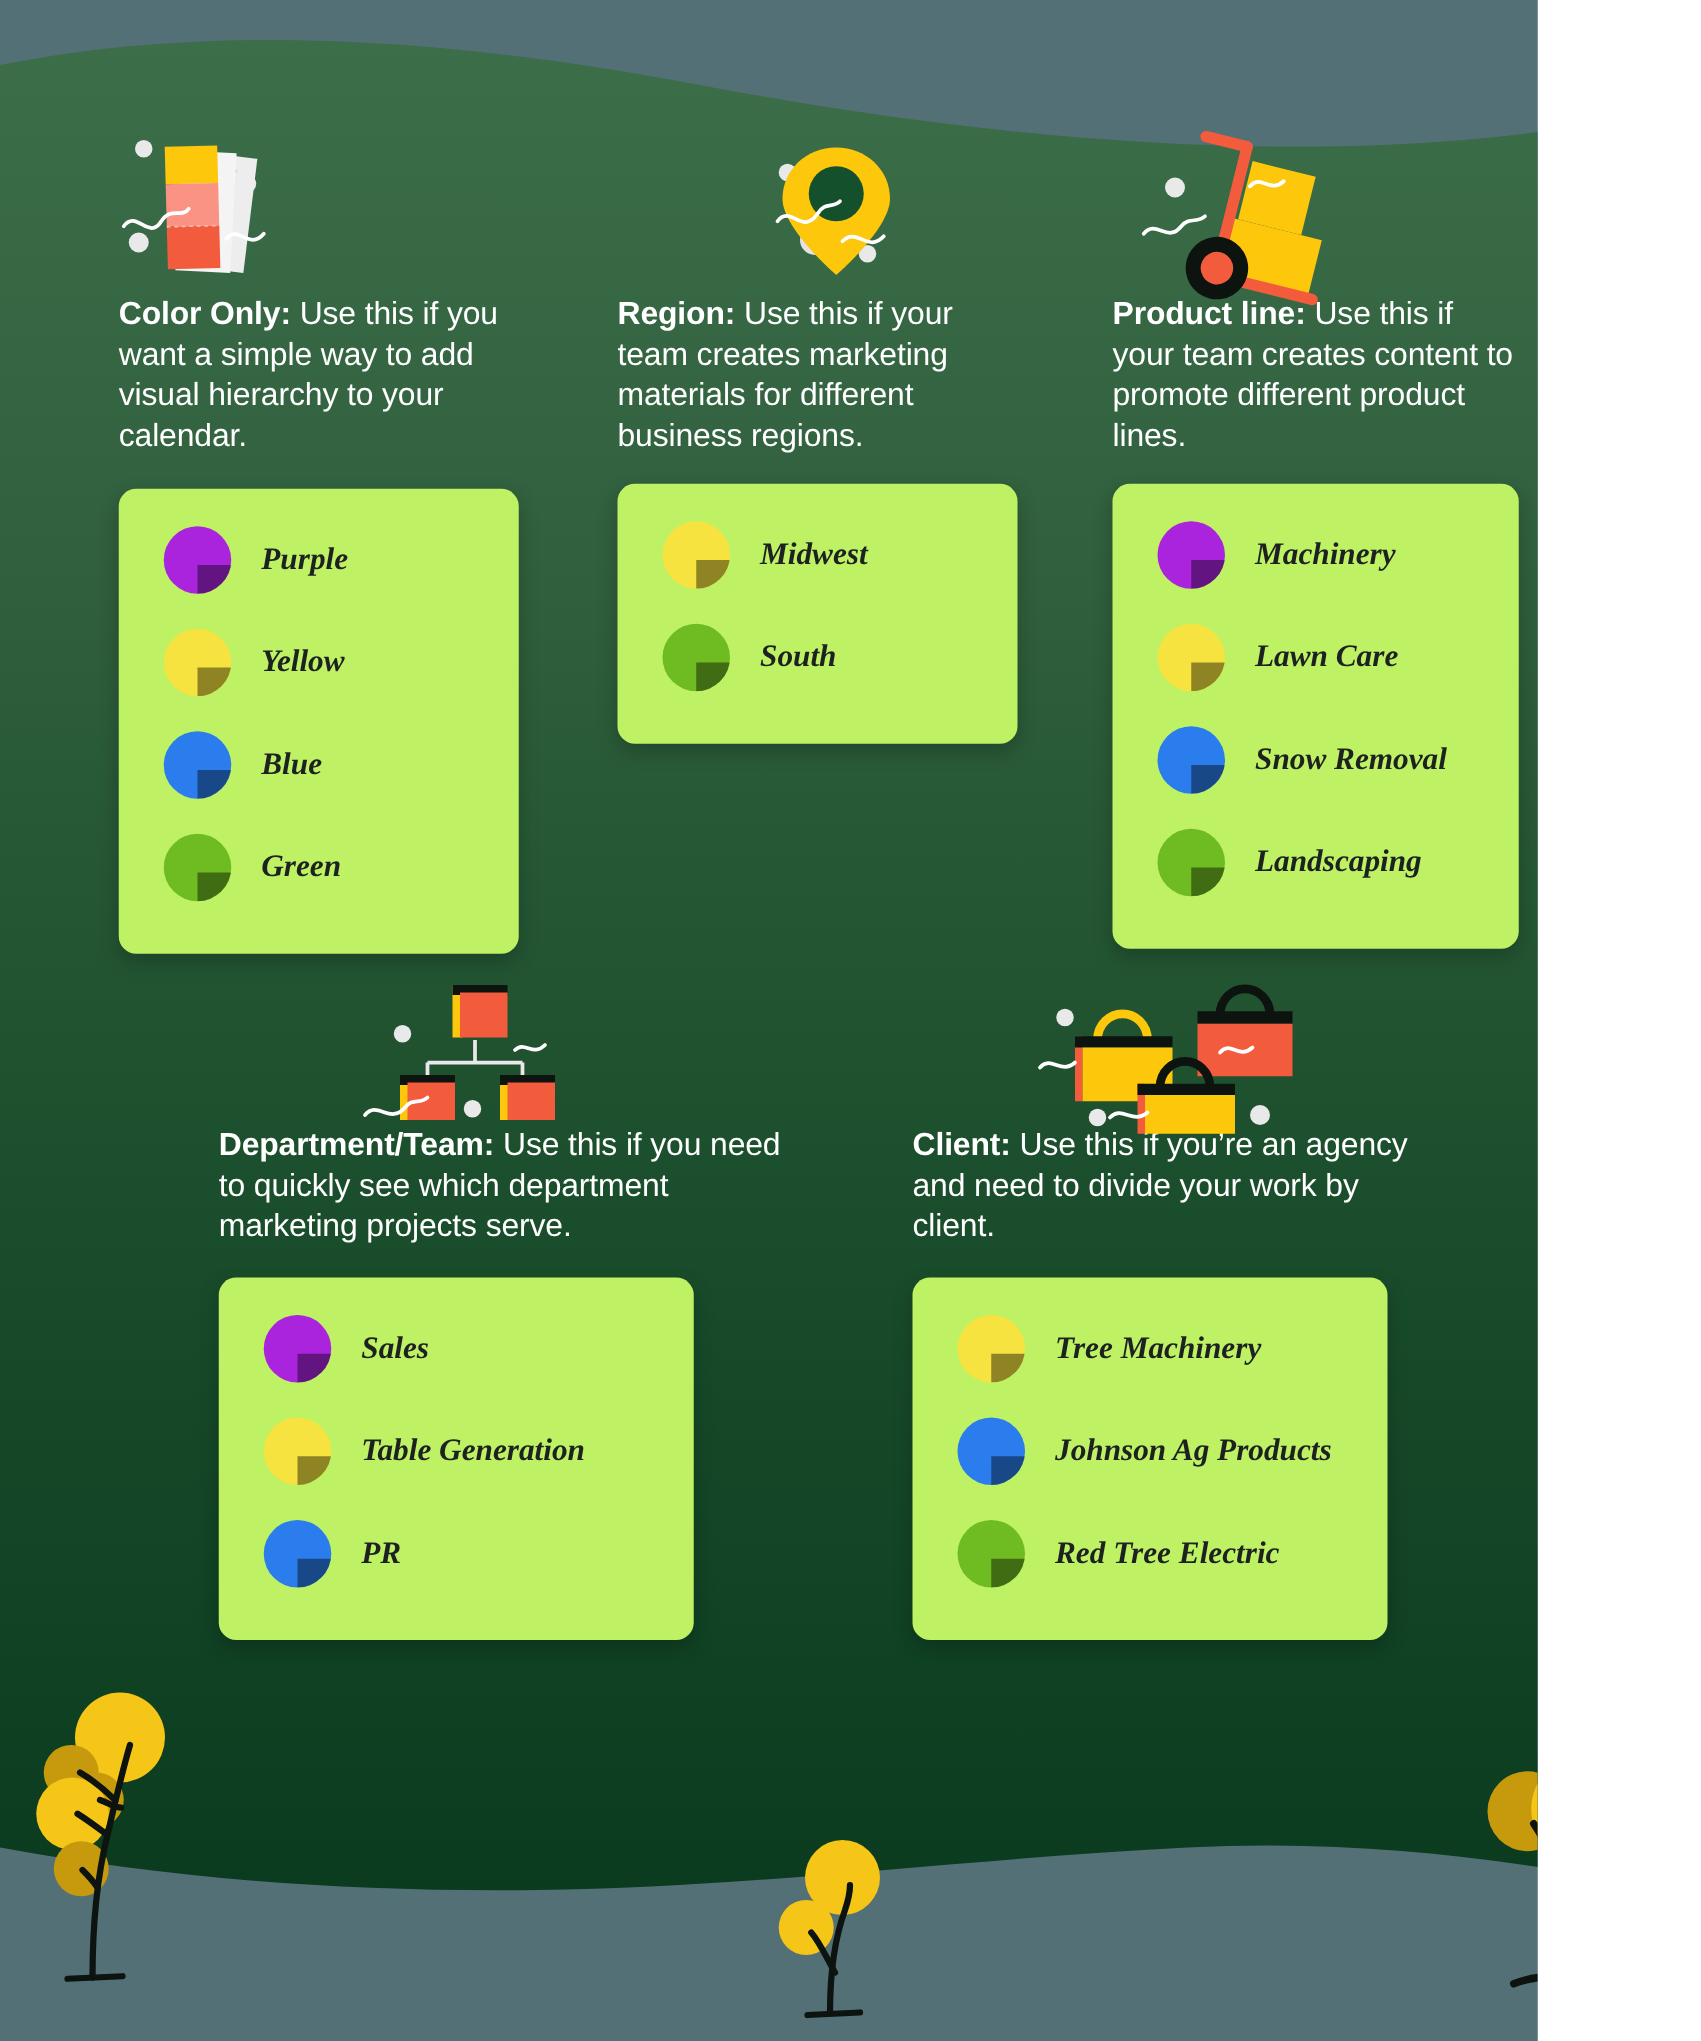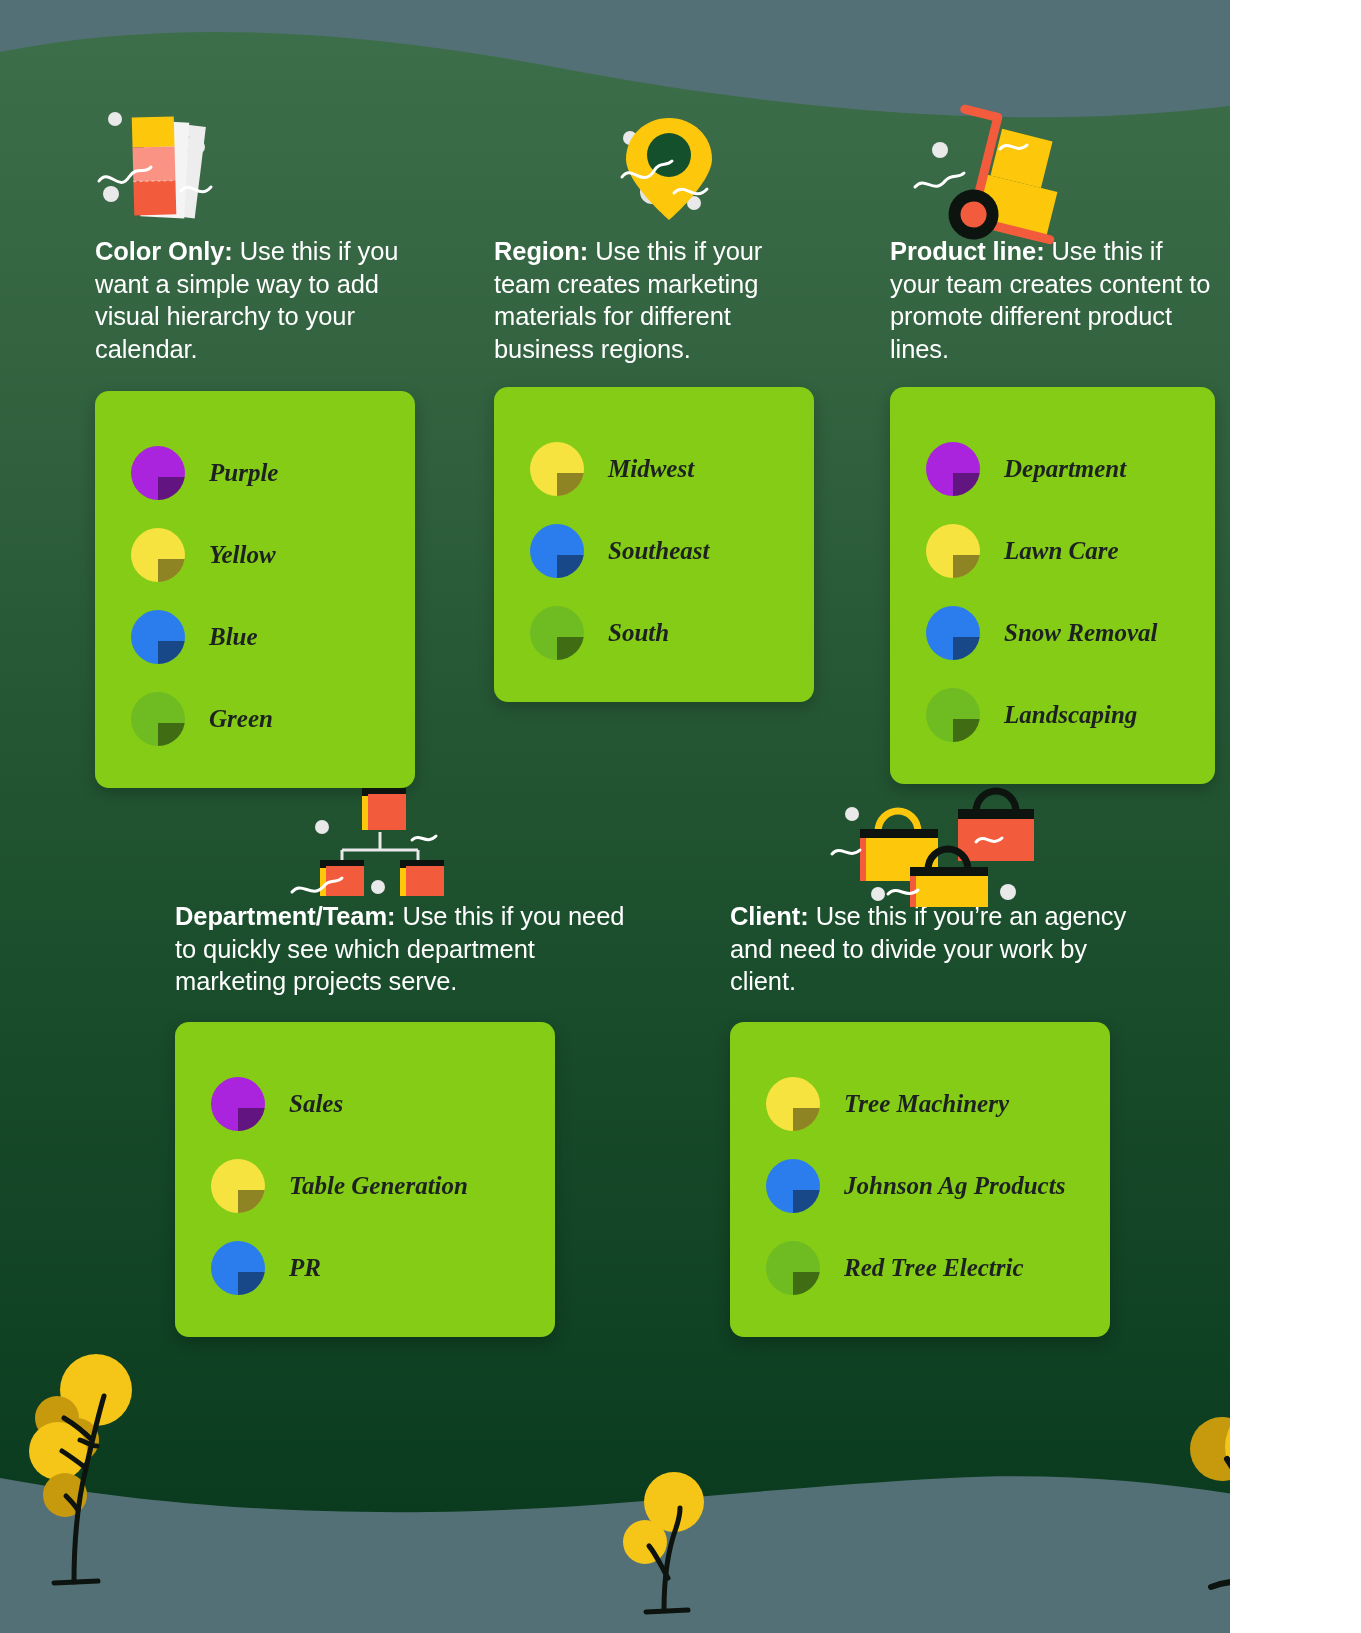--- a/index.html
+++ b/index.html
@@ -35,24 +35,24 @@
     color: #ffffff;
     font-size: 25.5px;
     line-height: 32.5px;
     letter-spacing: -0.1px;
     font-weight: 400;
   }
   .blurb b { font-weight: 700; }
 
   
   .card {
-    background: #84cc16;
+    background: #bef264;
     border-radius: 14px;
     box-shadow: 0 6px 16px rgba(0,0,0,0.22);
-    padding: 41px 26px 28px 36px;
+    padding: 16px 26px 28px 36px;
   }
   .legend-row {
     display: flex;
     align-items: center;
     height: 82px;
   }
   .swatch {
     position: relative;
     width: 54px; height: 54px;
     border-radius: 50%;
@@ -185,26 +185,20 @@
         <span>Use this if your team creates marketing materials for different business regions.</span>
       </p>
       <div class="card" style="margin-top:22px; width:320px;">
         <div class="legend-row">
           <span class="swatch" style="background:#f7e33f">
               <span class="shade"></span>
             </span>
           <span class="legend-label">Midwest</span>
         </div>
         <div class="legend-row">
-          <span class="swatch" style="background:#2b7ded">
-              <span class="shade"></span>
-            </span>
-          <span class="legend-label">Southeast</span>
-        </div>
-        <div class="legend-row">
           <span class="swatch" style="background:#6fbb22">
               <span class="shade"></span>
             </span>
           <span class="legend-label">South</span>
         </div>
       </div>
     </div>
 
     <div class="block" style="left:890px; top:105px; width:325px;">
       <div class="icon-wrap">
@@ -226,21 +220,21 @@
       </div>
       <p class="blurb">
         <b>Product line:</b>
         <span>Use this if your team creates content to promote different product lines.</span>
       </p>
       <div class="card" style="margin-top:22px; width:325px;">
         <div class="legend-row">
           <span class="swatch" style="background:#a924dc">
               <span class="shade"></span>
             </span>
-          <span class="legend-label">Department</span>
+          <span class="legend-label">Machinery</span>
         </div>
         <div class="legend-row">
           <span class="swatch" style="background:#f7e33f">
               <span class="shade"></span>
             </span>
           <span class="legend-label">Lawn Care</span>
         </div>
         <div class="legend-row">
           <span class="swatch" style="background:#2b7ded">
               <span class="shade"></span>

